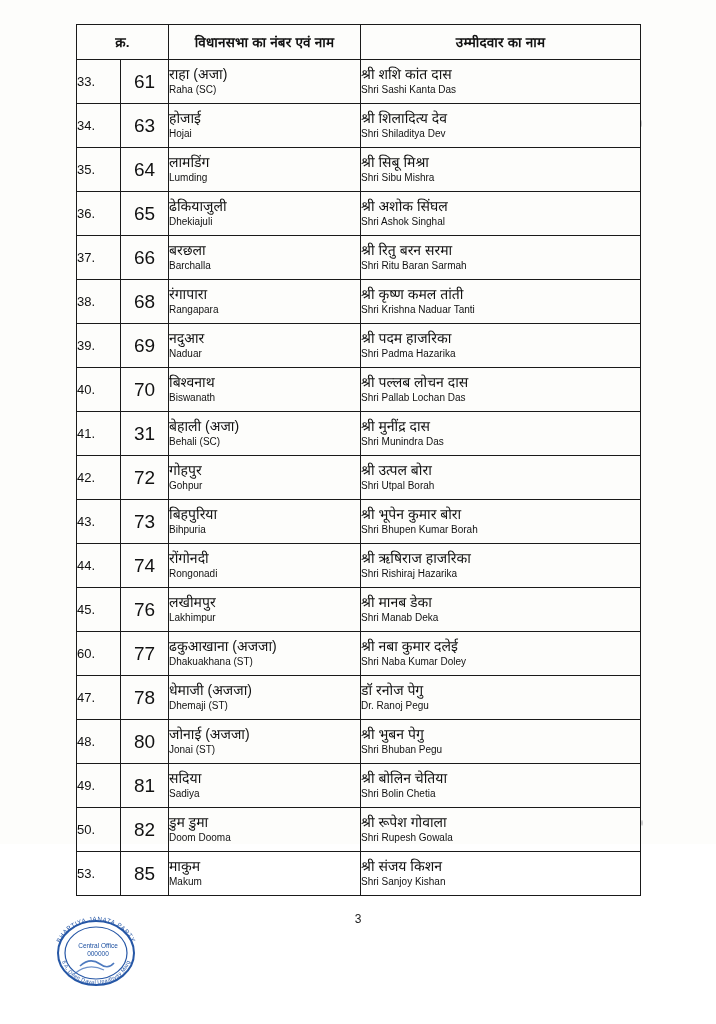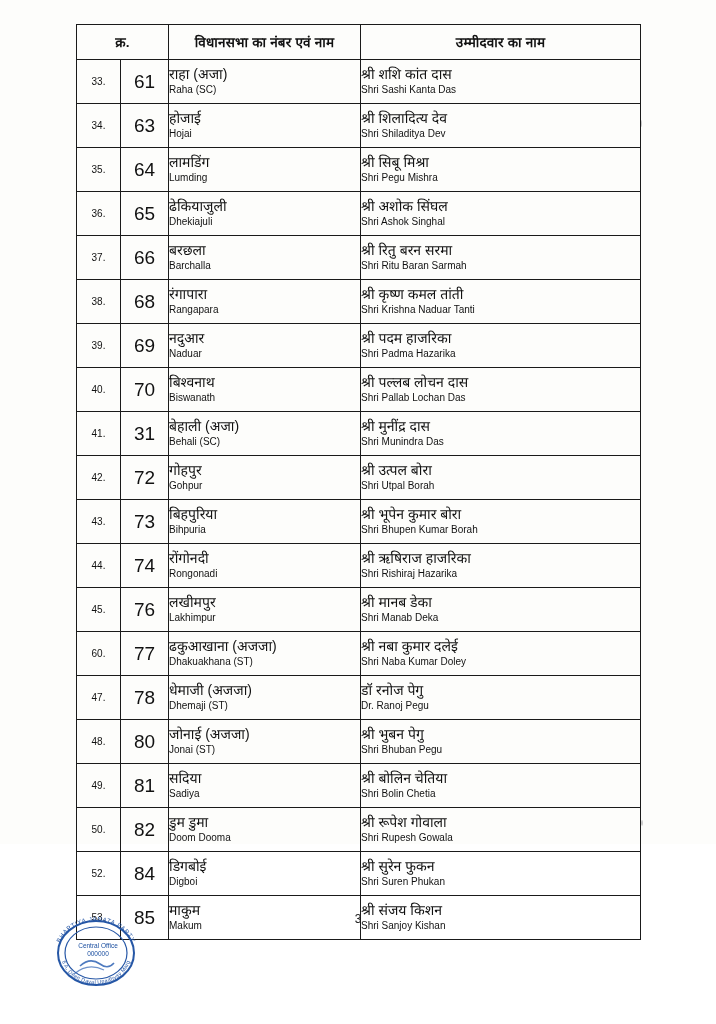--- a/index.html
+++ b/index.html
@@ -44,22 +44,21 @@
     font-weight: bold;
     text-align: center;
     letter-spacing: 0.2px;
   }
   col.c-sn { width: 44px; }
   col.c-no { width: 48px; }
   col.c-ac { width: 192px; }
   col.c-cand { width: 280px; }
 
   td.sn {
-    text-align: center;
-    font-size: 10px;
+    font-size: 13px;
     height: 43px;
   }
   td.no {
     text-align: center;
     font-size: 19px;
   }
   td.ac, td.cand {
     padding: 3px 0 3px 8px;
     line-height: 1.28;
   }
@@ -163,21 +162,21 @@
         </tr>
         <tr>
           <td class="sn">35.</td>
           <td class="no">64</td>
           <td class="ac">
             <span class="hi">लामडिंग</span>
             <span class="en">Lumding</span>
           </td>
           <td class="cand">
             <span class="hi">श्री सिबू मिश्रा</span>
-            <span class="en">Shri Pegu Mishra</span>
+            <span class="en">Shri Sibu Mishra</span>
           </td>
         </tr>
         <tr>
           <td class="sn">36.</td>
           <td class="no">65</td>
           <td class="ac">
             <span class="hi">ढेकियाजुली</span>
             <span class="en">Dhekiajuli</span>
           </td>
           <td class="cand">
@@ -344,32 +343,20 @@
         <tr>
           <td class="sn">50.</td>
           <td class="no">82</td>
           <td class="ac">
             <span class="hi">डुम डुमा</span>
             <span class="en">Doom Dooma</span>
           </td>
           <td class="cand">
             <span class="hi">श्री रूपेश गोवाला</span>
             <span class="en">Shri Rupesh Gowala</span>
-          </td>
-        </tr>
-        <tr>
-          <td class="sn">52.</td>
-          <td class="no">84</td>
-          <td class="ac">
-            <span class="hi">डिगबोई</span>
-            <span class="en">Digboi</span>
-          </td>
-          <td class="cand">
-            <span class="hi">श्री सुरेन फुकन</span>
-            <span class="en">Shri Suren Phukan</span>
           </td>
         </tr>
         <tr>
           <td class="sn">53.</td>
           <td class="no">85</td>
           <td class="ac">
             <span class="hi">माकुम</span>
             <span class="en">Makum</span>
           </td>
           <td class="cand">

